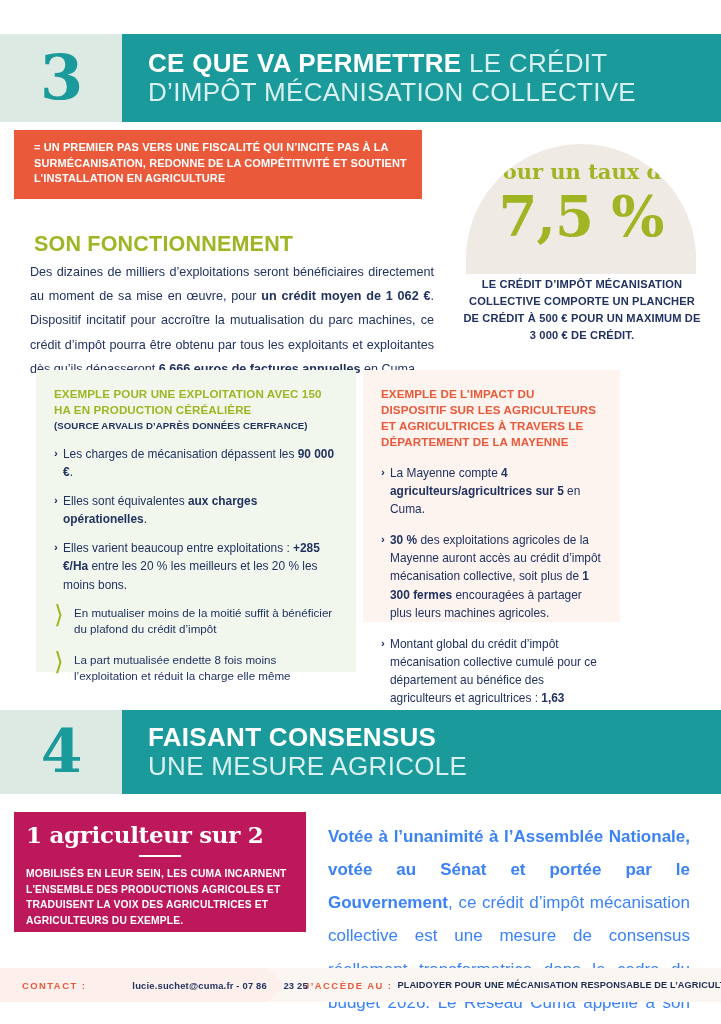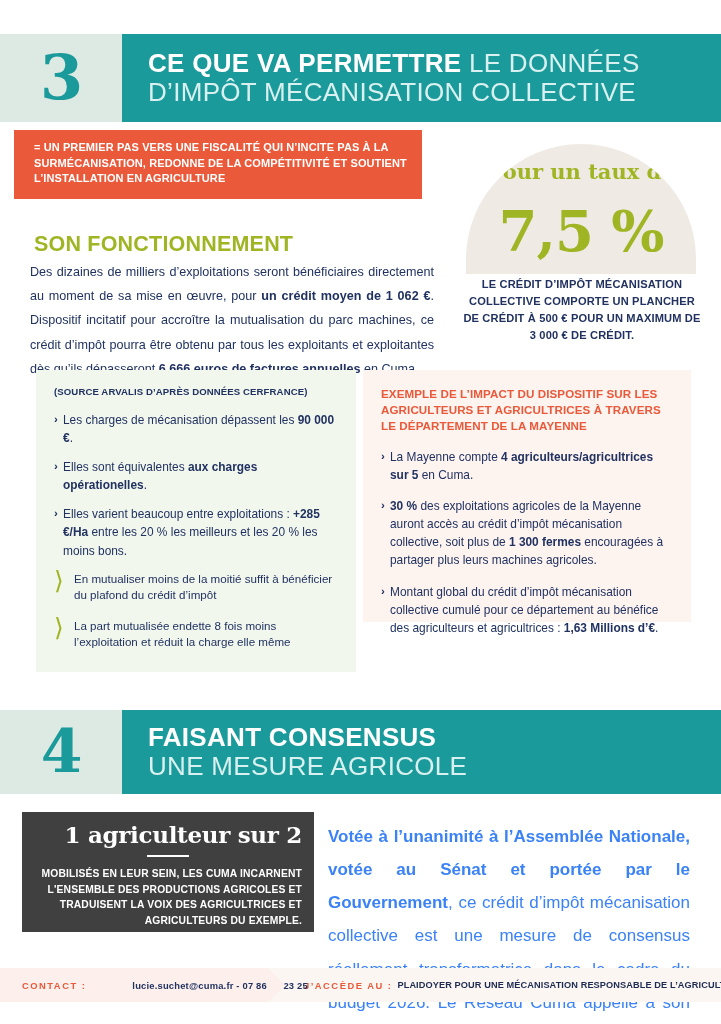--- a/index.html
+++ b/index.html
@@ -104,21 +104,21 @@
     font-size: 21px;
     margin-top: 15px;
     letter-spacing: 0px;
   }
   #rate-value {
     font-family: "DejaVu Serif", serif;
     font-weight: 700;
     color: #9fb524;
     font-size: 56px;
     line-height: 1.0;
-    margin-top: 19px;
+    margin-top: 4px;
     letter-spacing: -1px;
   }
   #rate-note {
     left: 460px;
     top: 276px;
     width: 244px;
     text-align: center;
     font-size: 11.1px;
     font-weight: 700;
     line-height: 1.52;
@@ -153,21 +153,21 @@
     box-sizing: border-box;
   }
   #ex-green {
     left: 36px;
     width: 320px;
     height: 302px;
     background: #f2f7ee;
   }
   #ex-pink {
     left: 363px;
-    width: 328px;
+    width: 257px;
     height: 252px;
     background: #fdf3ef;
   }
   .ex-head {
     font-size: 11.6px;
     font-weight: 700;
     line-height: 1.38;
     letter-spacing: 0.1px;
     margin: 0 0 2px 0;
   }
@@ -217,25 +217,24 @@
     line-height: 1;
     font-family: "Liberation Sans", sans-serif;
   }
 
   
   #agri-box {
     left: 14px;
     top: 812px;
     width: 292px;
     height: 120px;
-    background: #404040;
+    background: #be185d;
     box-sizing: border-box;
     padding: 10px 12px 10px 12px;
-    text-align: right;
-    margin-left: 8px;
+    text-align: left;
   }
   #agri-headline {
     font-family: "DejaVu Serif", serif;
     font-weight: 700;
     color: #ffffff;
     font-size: 23px;
     line-height: 1.1;
     letter-spacing: -0.3px;
   }
   #agri-rule {
@@ -327,21 +326,21 @@
 </style>
 </head>
 <body>
 
 <div class="banner" id="sec3-banner">
   <div class="banner-num-cell">
     <span class="banner-num">3</span>
   </div>
   <div class="banner-body">
     <div class="banner-line">
-      <span class="banner-bold">CE QUE VA PERMETTRE</span><span class="banner-thin"> LE DONNÉES</span>
+      <span class="banner-bold">CE QUE VA PERMETTRE</span><span class="banner-thin"> LE CRÉDIT</span>
     </div>
     <div class="banner-line banner-thin">D’IMPÔT MÉCANISATION COLLECTIVE</div>
   </div>
 </div>
 
 <div class="abs" id="orange-block">
   <p>= UN PREMIER PAS VERS UNE FISCALITÉ QUI N’INCITE PAS À LA SURMÉCANISATION, REDONNE DE LA COMPÉTITIVITÉ ET SOUTIENT L’INSTALLATION EN AGRICULTURE</p>
 </div>
 
 <div class="abs" id="rate-circle">
@@ -349,20 +348,21 @@
   <div id="rate-value">7,5 %</div>
 </div>
 <div class="abs" id="rate-note">LE CRÉDIT D’IMPÔT MÉCANISATION COLLECTIVE COMPORTE UN PLANCHER DE CRÉDIT À 500 € POUR UN MAXIMUM DE 3 000 € DE CRÉDIT.</div>
 
 <div class="abs" id="fonc-title">SON FONCTIONNEMENT</div>
 <div class="abs" id="fonc-text">
   <span>Des dizaines de milliers d’exploitations seront bénéficiaires directement au moment de sa mise en œuvre, pour </span><b>un crédit moyen de 1 062 €</b><span>. Dispositif incitatif pour accroître la mutualisation du parc machines, ce crédit d’impôt pourra être obtenu par tous les exploitants et exploitantes dès qu’ils dépasseront </span><b>6 666 euros de factures annuelles</b><span> en Cuma.</span>
 </div>
 
 <div class="abs ex-box" id="ex-green">
+  <p class="ex-head">EXEMPLE POUR UNE EXPLOITATION AVEC 150 HA EN PRODUCTION CÉRÉALIÈRE</p>
   <div class="ex-source">(SOURCE ARVALIS D’APRÈS DONNÉES CERFRANCE)</div>
 
   <div class="ex-item">
     <span class="chev">›</span>
     <span>Les charges de mécanisation dépassent les </span><b>90 000 €</b><span>.</span>
   </div>
 
   <div class="ex-item">
     <span class="chev">›</span>
     <span>Elles sont équivalentes </span><b>aux charges opérationelles</b><span>.</span>

